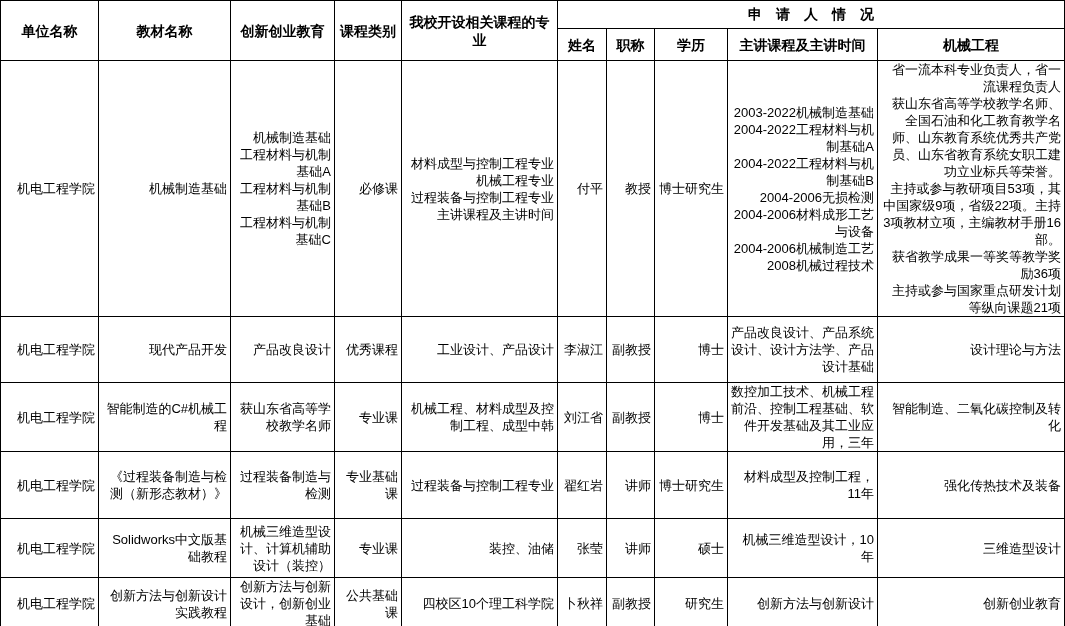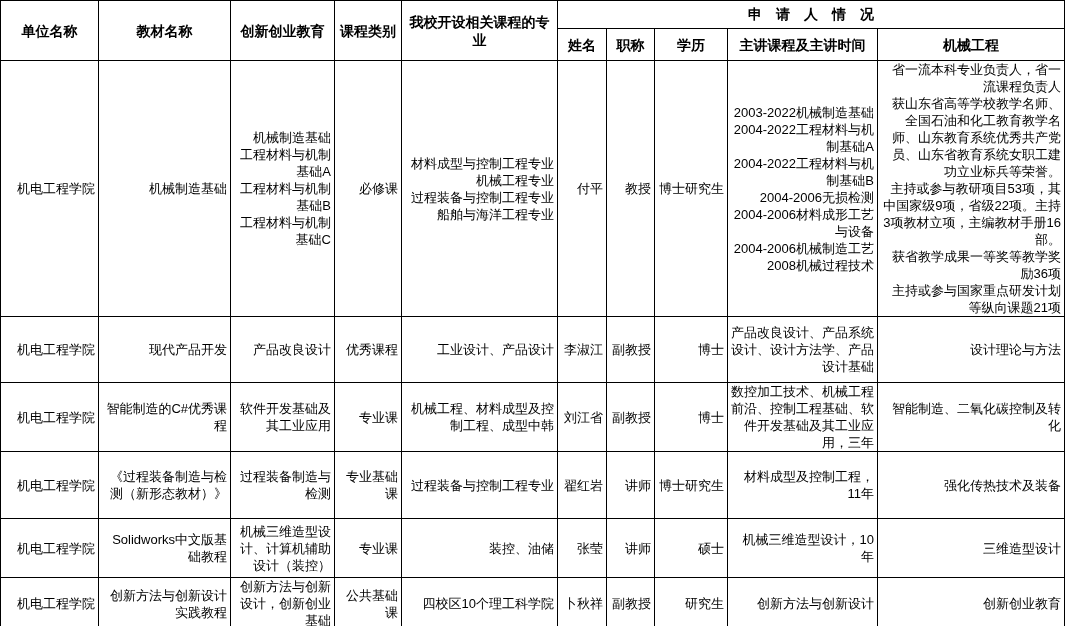--- a/index.html
+++ b/index.html
@@ -95,21 +95,21 @@
         <td>机电工程学院</td>
         <td>机械制造基础</td>
         <td>机械制造基础
 工程材料与机制基础A
 工程材料与机制基础B
 工程材料与机制基础C</td>
         <td>必修课</td>
         <td>材料成型与控制工程专业
 机械工程专业
 过程装备与控制工程专业
-船舶与海洋工程专业</td>
+主讲课程及主讲时间</td>
         <td>付平</td>
         <td>教授</td>
         <td>博士研究生</td>
         <td>2003-2022机械制造基础
 2004-2022工程材料与机制基础A
 2004-2022工程材料与机制基础B
 2004-2006无损检测
 2004-2006材料成形工艺与设备
 2004-2006机械制造工艺
 2008机械过程技术</td>
@@ -126,22 +126,22 @@
         <td>优秀课程</td>
         <td>工业设计、产品设计</td>
         <td>李淑江</td>
         <td>副教授</td>
         <td>博士</td>
         <td>产品改良设计、产品系统设计、设计方法学、产品设计基础</td>
         <td>设计理论与方法</td>
       </tr>
       <tr class="r2">
         <td>机电工程学院</td>
-        <td>智能制造的C#优秀课程</td>
-        <td>软件开发基础及其工业应用</td>
+        <td>智能制造的C#机械工程</td>
+        <td>获山东省高等学校教学名师</td>
         <td>专业课</td>
         <td>机械工程、材料成型及控制工程、成型中韩</td>
         <td>刘江省</td>
         <td>副教授</td>
         <td>博士</td>
         <td>数控加工技术、机械工程前沿、控制工程基础、软件开发基础及其工业应用，三年</td>
         <td>智能制造、二氧化碳控制及转化</td>
       </tr>
       <tr class="r3">
         <td>机电工程学院</td>

